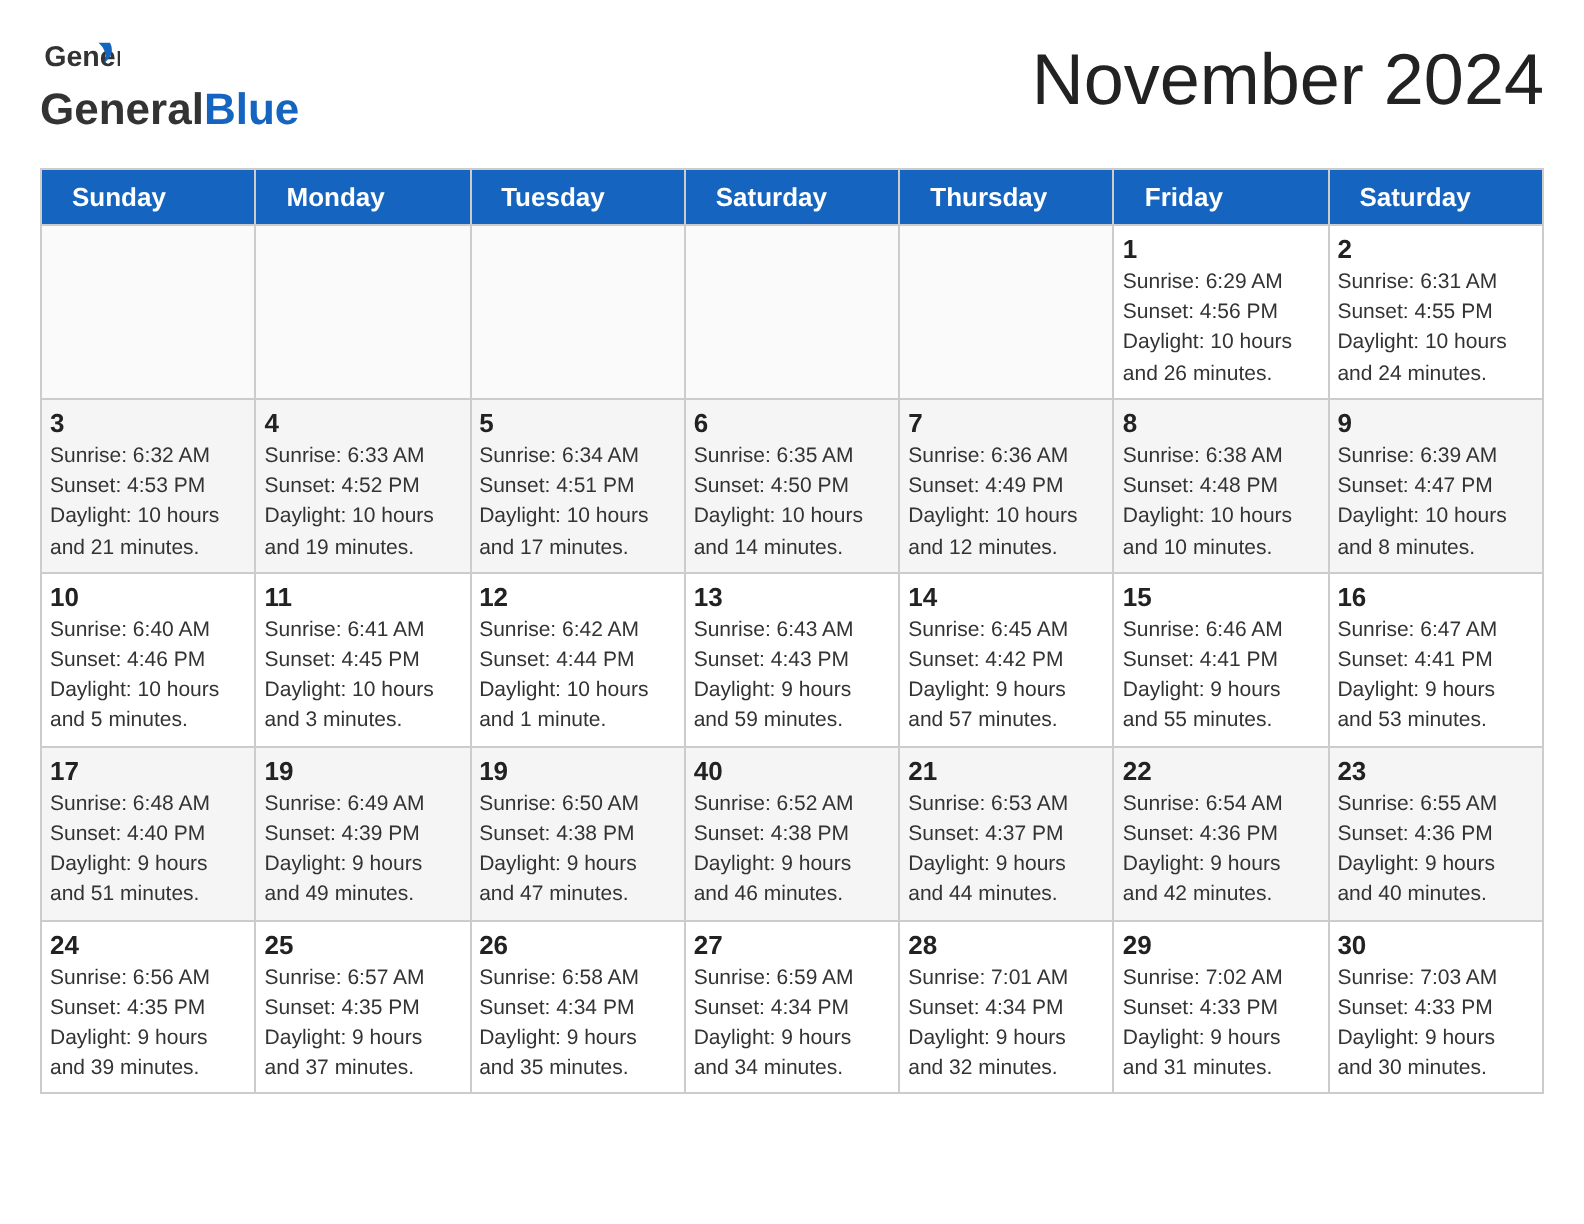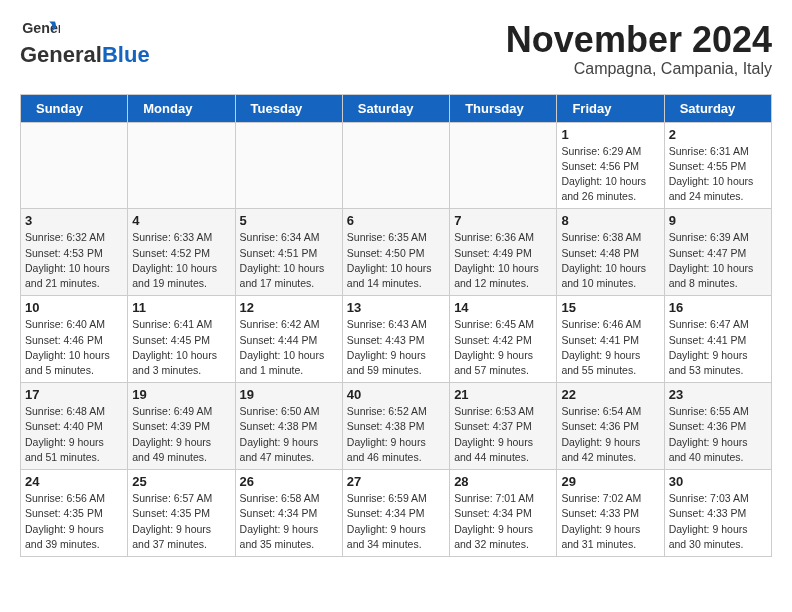--- a/index.html
+++ b/index.html
@@ -24,21 +24,21 @@
     .logo-icon {
       width: 40px;
       height: 20px;
       margin-bottom: 2px;
     }
     .title-section {
       text-align: right;
     }
     .month-title {
       font-size: 36px;
-      font-weight: bold;
+      font-weight: normal;
       color: #222;
       line-height: 1.1;
     }
     .subtitle {
       font-size: 16px;
       color: #444;
     }
     .calendar {
       width: 100%;
       border-collapse: collapse;
@@ -96,21 +96,20 @@
       <text x="0" y="18" font-size="20" font-weight="bold" fill="#333" font-family="Arial">General</text>
       <path d="M38 2 Q45 8 42 16 Q50 10 46 2 Z" fill="#1565c0"></path>
     </svg>
     <div style="display:flex; align-items:baseline; gap:0px;">
       <span style="font-size:22px; font-weight:bold; color:#333;">General</span>
         <span style="font-size:22px; font-weight:bold; color:#1565c0;">Blue</span>
     </div>
   </div>
   <div class="title-section">
     <div class="month-title">November 2024</div>
-    <div class="subtitle">Campagna, Campania, Italy</div>
   </div>
 </div>
 
 <table class="calendar">
   <thead>
     <tr>
     <th>Sunday</th>
         <th>Monday</th>
         <th>Tuesday</th>
         <th>Saturday</th>

